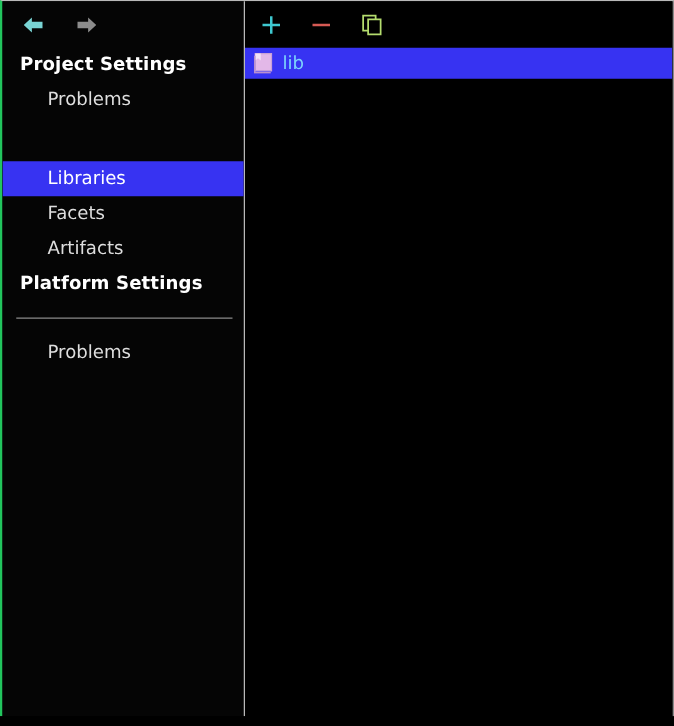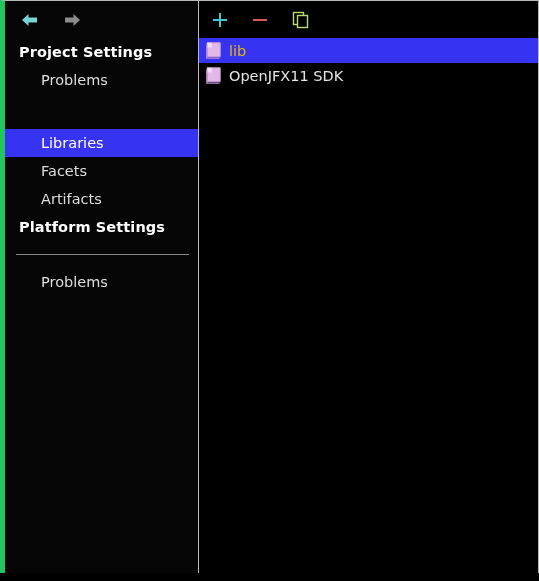--- a/index.html
+++ b/index.html
@@ -10,21 +10,21 @@
     font-family:"DejaVu Sans", sans-serif;
     overflow:hidden;
   }
 
   #window {
     position:absolute;
     left:0; top:0;
     width:539px; height:573px;
     background:#000000;
     border-top:1px solid #b9b9b9;
-    border-left:5px solid #22c55e;
+    border-left:2px solid #22c55e;
     border-right:1px solid #b9b9b9;
     display:flex;
     flex-direction:row;
   }
 
   
   #sidebar {
     width:194px;
     height:100%;
     background:#050505;
@@ -110,21 +110,21 @@
     display:flex;
     align-items:center;
     padding-left:6px;
     gap:7px;
     cursor:pointer;
     color:#e4e4e4;
     font-size:14.5px;
   }
   .lib-row.selected {
     background:#3733f2;
-    color:#eab308;
+    color:#7dd3fc;
   }
   .lib-icon {
     width:17px; height:18px;
     flex:0 0 17px;
     display:flex; align-items:center; justify-content:center;
   }
   .lib-icon svg { display:block; }
   .lib-label { line-height:18px; white-space:nowrap; }
 
   #bottom-strip {
@@ -210,30 +210,20 @@
         <span class="lib-icon">
           <svg width="16" height="17" viewBox="0 0 16 17">
             <path d="M1.2 0.8 L14.2 0.8 L14.2 14.6 L1.2 14.6 Z" fill="#e3b8e8" stroke="#c9a1d6" stroke-width="1"></path>
             <path d="M1.2 0.8 L5.6 0.8 L5.6 6.4 L3.4 4.6 L1.2 6.4 Z" fill="#f3e2f6"></path>
             <path d="M0.8 2.6 L0.8 16.2 L13.6 16.2" fill="none" stroke="#b98fd0" stroke-width="1.3"></path>
           </svg>
         </span>
         <span class="lib-label">lib</span>
       </div>
 
-      <div class="lib-row">
-        <span class="lib-icon">
-          <svg width="16" height="17" viewBox="0 0 16 17">
-            <path d="M1.2 0.8 L14.2 0.8 L14.2 14.6 L1.2 14.6 Z" fill="#e3b8e8" stroke="#c9a1d6" stroke-width="1"></path>
-            <path d="M1.2 0.8 L5.6 0.8 L5.6 6.4 L3.4 4.6 L1.2 6.4 Z" fill="#f3e2f6"></path>
-            <path d="M0.8 2.6 L0.8 16.2 L13.6 16.2" fill="none" stroke="#b98fd0" stroke-width="1.3"></path>
-          </svg>
-        </span>
-        <span class="lib-label">OpenJFX11 SDK</span>
-      </div>
 
     </div>
 
   </div>
 
 </div>
 
 <div id="bottom-strip"></div>
 
 </body></html>

